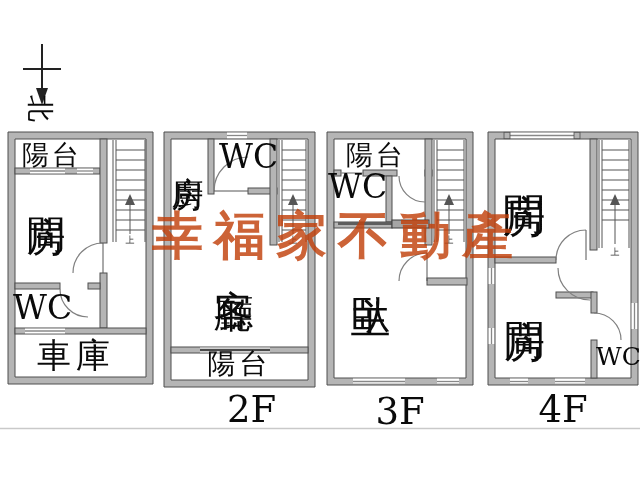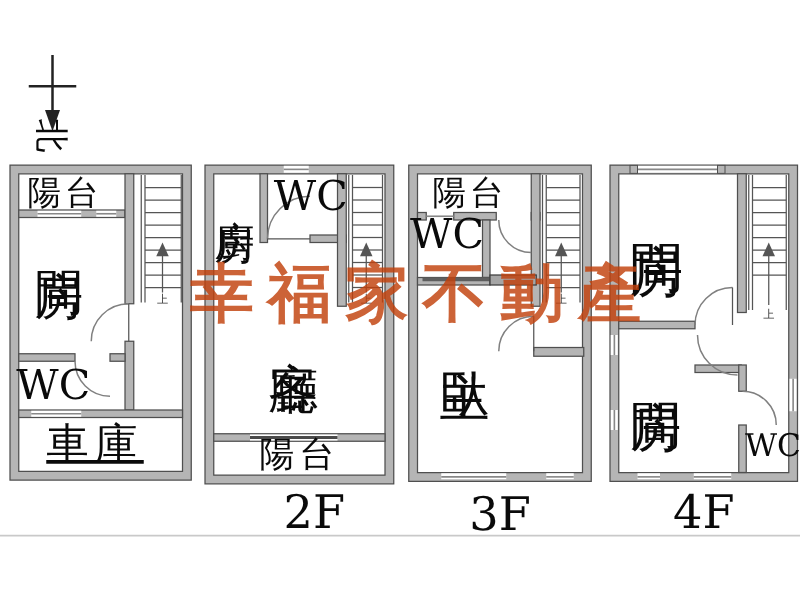--- a/index.html
+++ b/index.html
@@ -205,21 +205,21 @@
     </g>
 
     <line x1="0" y1="428.5" x2="640" y2="428.5" stroke="#c9c9c9" stroke-width="1.5"></line>
   </svg>
 
   <div class="lbl north" style="left:27px;top:95px;font-size:27px;">北</div>
 
   <div class="lbl" style="left:22px;top:141px;font-size:27px;letter-spacing:3px;">陽台</div>
   <div class="lbl vtext" style="left:27px;top:184px;font-size:39px;">房間</div>
   <div class="lbl" style="left:13px;top:291px;font-size:33px;">WC</div>
-  <div class="lbl" style="left:37px;top:338px;font-size:34px;letter-spacing:5px;text-decoration:underline;">車庫</div>
+  <div class="lbl" style="left:37px;top:338px;font-size:34px;letter-spacing:5px;">車庫</div>
   <div class="lbl tiny ctr" style="left:124px;top:236px;width:12px;">上</div>
 
   <div class="lbl vtext" style="left:172px;top:150px;font-size:32px;">廚房</div>
   <div class="lbl" style="left:219px;top:140px;font-size:33px;">WC</div>
   <div class="lbl vtext" style="left:214px;top:257px;font-size:40px;">客廳</div>
   <div class="lbl ctr" style="left:171px;width:137px;top:350px;font-size:28px;letter-spacing:4px;">陽台</div>
   <div class="lbl tiny ctr" style="left:287px;top:236px;width:12px;">上</div>
   <div class="floorlabel" style="left:176px;width:151px;top:391px;">2F</div>
 
   <div class="lbl" style="left:346px;top:141px;font-size:27px;letter-spacing:3px;">陽台</div>

